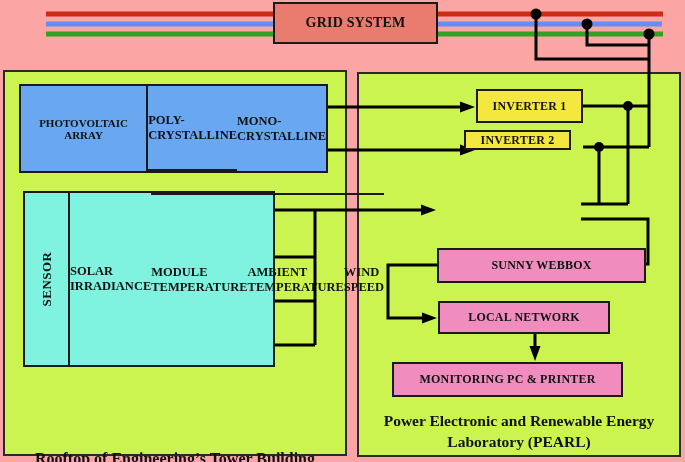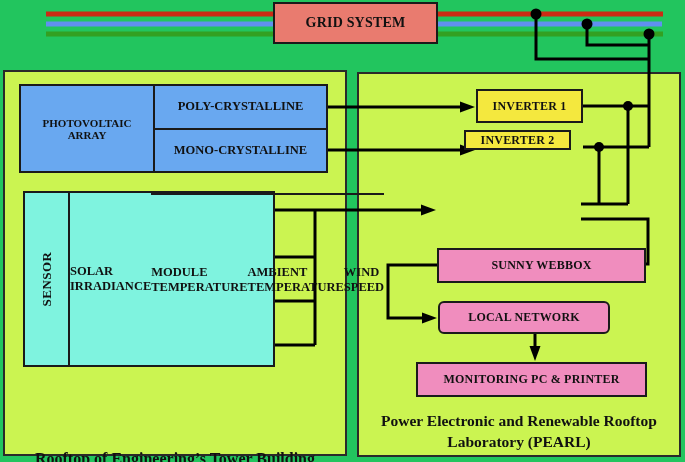--- a/index.html
+++ b/index.html
@@ -1,19 +1,19 @@
 <!DOCTYPE html>
 <html><head>
 <meta charset="utf-8">
 <style>
   * { margin: 0; padding: 0; box-sizing: border-box; }
   body { background: #ffffff; font-family: "Liberation Serif", "DejaVu Serif", serif; }
   .stage {
     position: relative; width: 685px; height: 462px;
-    background: #22c55e; overflow: hidden;
+    background: #fca5a5; overflow: hidden;
     font-weight: bold; color: #111;
   }
   .panel {
     position: absolute; background: #cbf451; border: 2px solid #2a2a2a;
   }
   .wires { position: absolute; left: 0; top: 0; z-index: 5; pointer-events: none; }
   .box {
     position: absolute; z-index: 10; border: 2px solid #1a1a1a;
     display: flex; align-items: center; justify-content: center;
     text-align: center; letter-spacing: 0.2px;
@@ -21,21 +21,21 @@
   .grid-box  { background: #e97b6f; font-size: 14px; }
   .ybox      { background: #f4e83e; font-size: 12px; }
   .pbox      { background: #f08dbe; font-size: 12px; }
   .pv-wrap   { background: #69a8f0; padding: 0; z-index: 10; position: absolute;
                border: 2px solid #1a1a1a; display: flex; }
   .sn-wrap   { background: #7ff3df; padding: 0; z-index: 10; position: absolute;
                border: 2px solid #1a1a1a; display: flex; }
   .pv-left   { width: 134px; border-right: 2px solid #1a1a1a; display: flex;
                align-items: center; justify-content: center; text-align: center;
                font-size: 11px; padding: 2px 6px; }
-  .pv-right  { flex: 1; display: flex; flex-direction: column; }
+  .pv-right  { flex: 1; display: flex; flex-direction: row; }
   .pv-cell   { flex: 1; display: flex; align-items: center; justify-content: center;
                font-size: 12.5px; }
   .pv-cell.first { border-bottom: 2px solid #1a1a1a; }
   .sn-left   { width: 45px; border-right: 2px solid #1a1a1a; display: flex;
                align-items: center; justify-content: center; }
   .sn-left span { transform: rotate(-90deg); white-space: nowrap; font-size: 13px;
                   letter-spacing: 0.5px; }
   .sn-right  { flex: 1; display: flex; }
   .sn-cell   { flex: 1; display: flex; align-items: center; justify-content: center;
                font-size: 12.5px; }
@@ -144,28 +144,28 @@
 
   <div class="box ybox" style="left:476px; top:89px; width:107px; height:34px;">
     <span>INVERTER 1</span>
   </div>
   <div class="box ybox" style="left:464px; top:130px; width:107px; height:20px;">
     <span>INVERTER 2</span>
   </div>
   <div class="box pbox" style="left:437px; top:248px; width:209px; height:35px;">
     <span>SUNNY WEBBOX</span>
   </div>
-  <div class="box pbox" style="left:438px; top:301px; width:172px; height:33px;border-radius:6px;">
+  <div class="box pbox" style="left:438px; top:301px; width:172px; height:33px;">
     <span>LOCAL NETWORK</span>
   </div>
-  <div class="box pbox" style="left:416px; top:362px; width:231px; height:35px;">
+  <div class="box pbox" style="left:392px; top:362px; width:231px; height:35px;">
     <span>MONITORING PC &amp; PRINTER</span>
   </div>
 
   <div class="caption" style="left:3px; top:419px; width:344px;">
     <span>Rooftop of Engineering’s Tower Building</span>
   </div>
   <div class="caption2" style="left:357px; top:410px; width:324px;">
-    <div>Power Electronic and Renewable Rooftop</div>
+    <div>Power Electronic and Renewable Energy</div>
     <div>Laboratory (PEARL)</div>
   </div>
 
 </div>
 
 </body></html>

